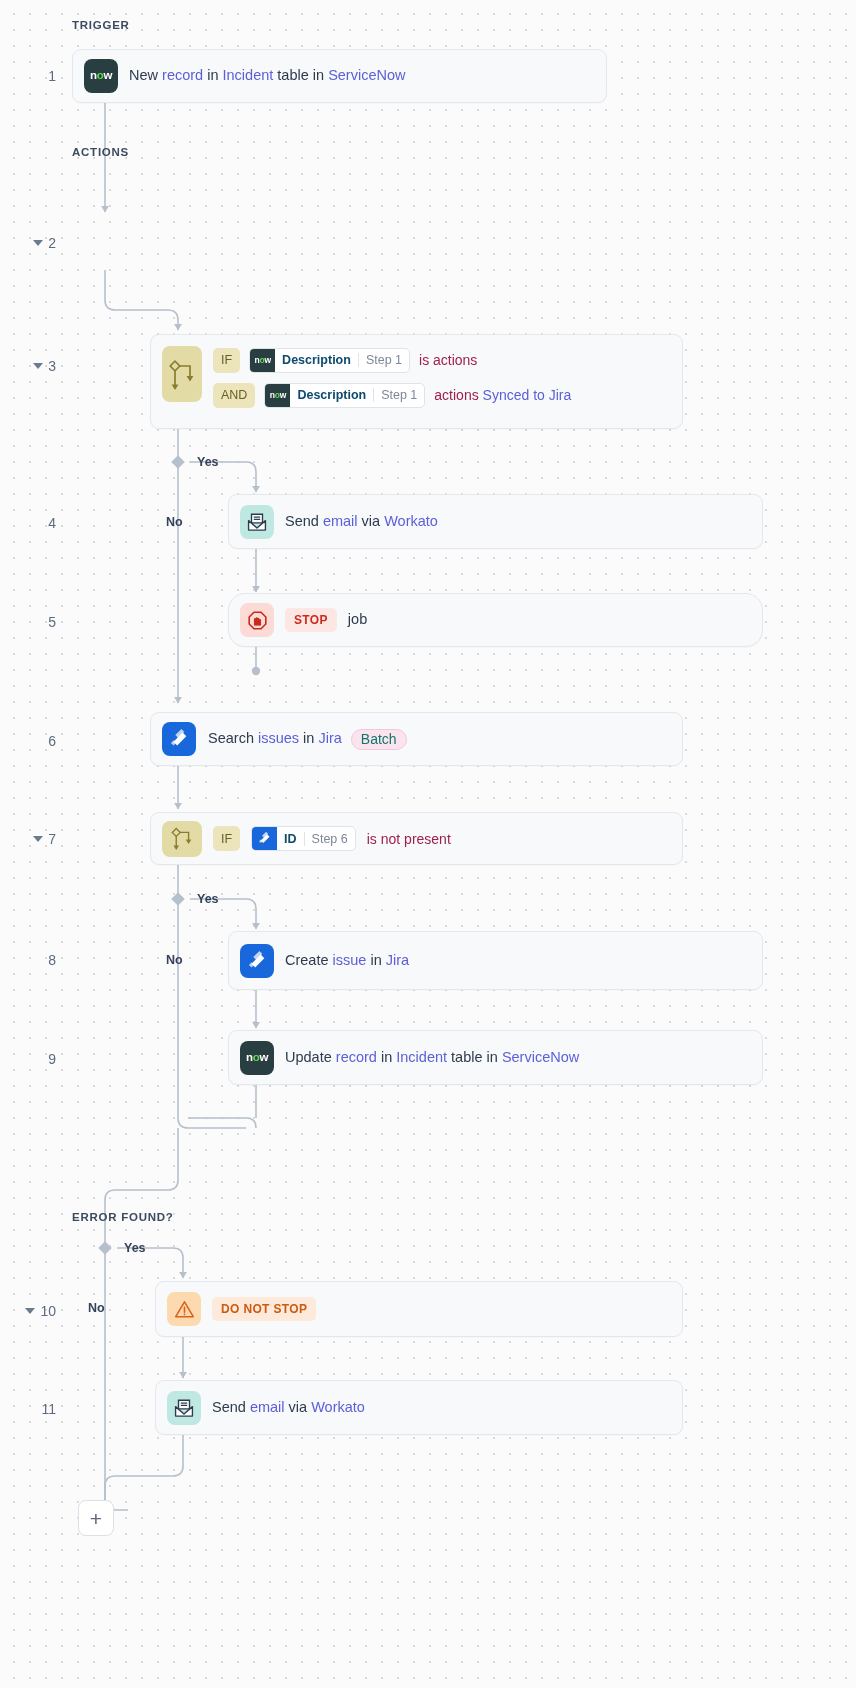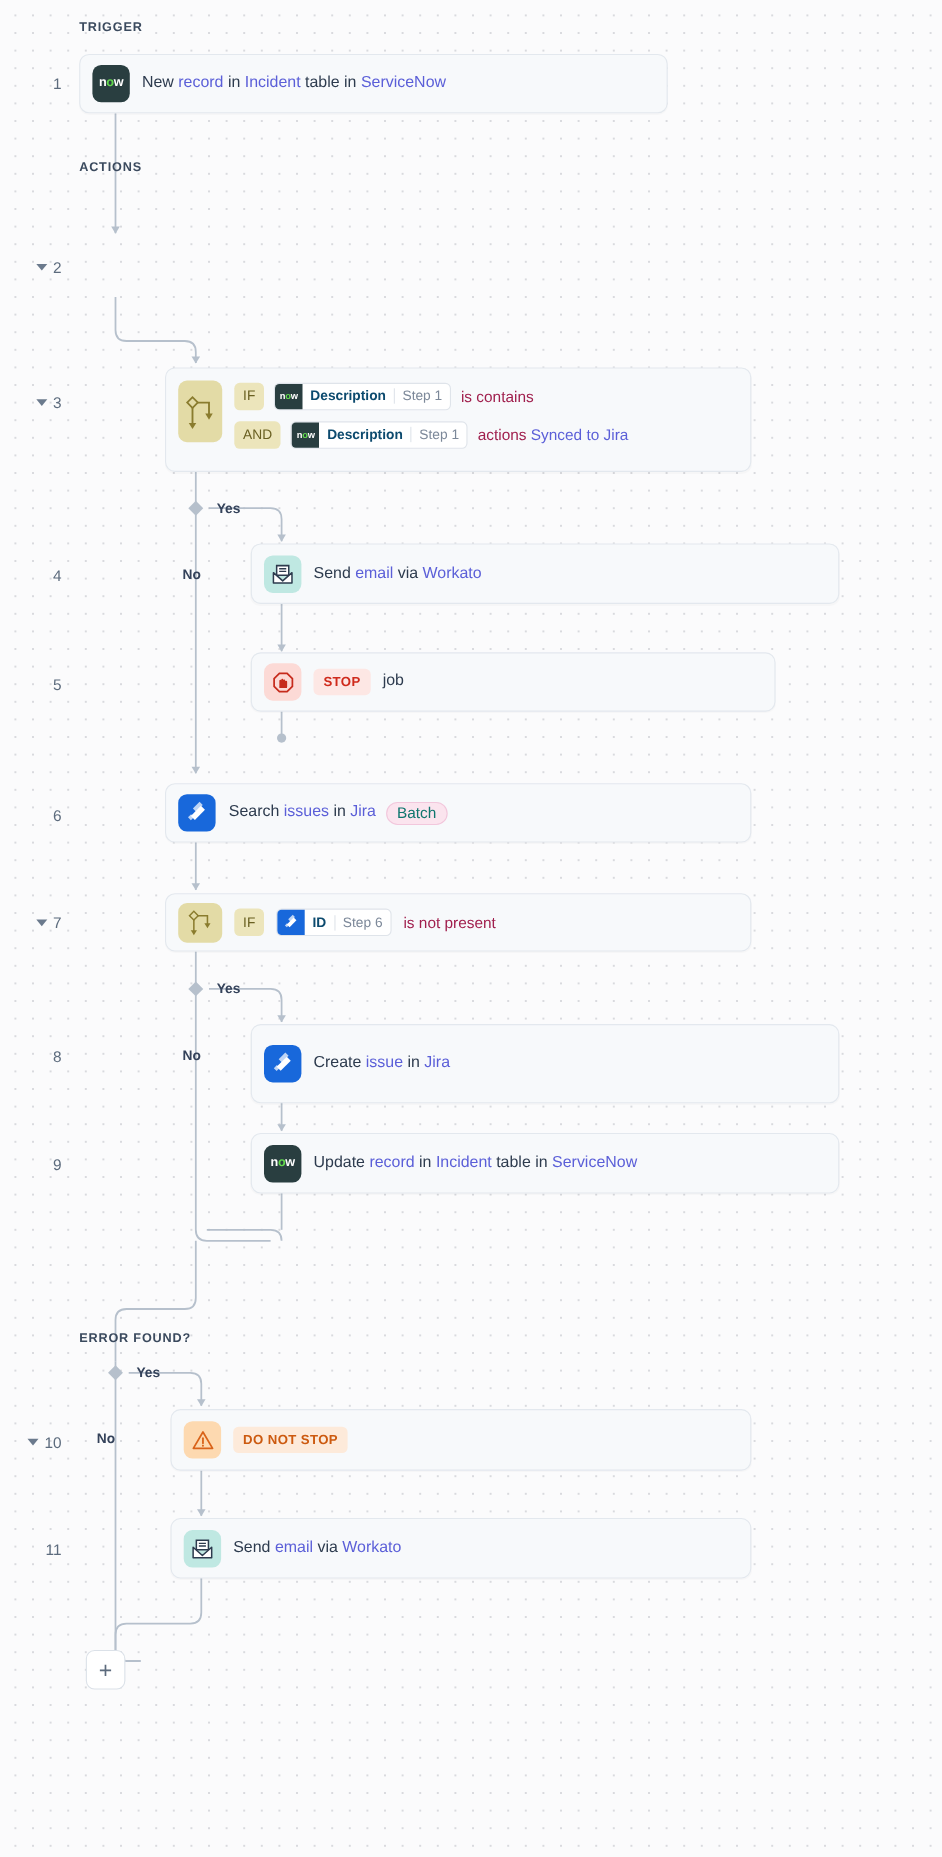--- a/index.html
+++ b/index.html
@@ -232,21 +232,21 @@
         <span class="bdg-if">IF</span>
         <span class="pill">
           <span class="pico now">
               <span>n<i>o</i>w</span>
             </span>
           <span class="pfield">Description</span>
           <span class="psep"></span>
           <span class="pstep">Step 1</span>
         </span>
         <span class="cond-op">
-          <span>is contains</span><span class="val"></span>
+          <span>is actions</span><span class="val"></span>
         </span>
       </div>
       <div class="cond-row">
         <span class="bdg-if">AND</span>
         <span class="pill">
           <span class="pico now">
               <span>n<i>o</i>w</span>
             </span>
           <span class="pfield">Description</span>
           <span class="psep"></span>
@@ -275,21 +275,21 @@
       </svg>
     </div>
     <div class="lbl">
       <span>Send </span><span class="lnk">email</span><span> via </span><span class="lnk">Workato</span>
     </div>
   </div>
 
   <div class="gutter" style="left:0px; top:612px; height:20px;">
     <span>5</span>
   </div>
-  <div class="card" style="left:228px; top:593px; width:477px; height:54px;">
+  <div class="card" style="left:228px; top:593px; width:535px; height:54px;border-radius:17px;">
     <div class="app-ico ico-stop">
       <svg width="21" height="21" viewBox="0 0 24 24">
         <polygon points="8,2.5 16,2.5 21.5,8 21.5,16 16,21.5 8,21.5 2.5,16 2.5,8" fill="none" stroke="#c62b1c" stroke-width="1.8"></polygon>
         <path d="M9,16.5 L9,10.2 M11,16.5 L11,9.2 M13,16.5 L13,9.8 M15,16.5 L15,11.2" stroke="#c62b1c" stroke-width="2.1" stroke-linecap="round"></path>
         <path d="M8.2,16.4 L15.8,16.4 L15.8,17.6 L8.2,17.6 Z" fill="#c62b1c"></path>
       </svg>
     </div>
     <span class="badge bdg-stop">STOP</span>
     <div class="lbl">job</div>
   </div>
@@ -342,21 +342,21 @@
     </span>
     <span class="cond-op">is not present</span>
   </div>
 
   <div class="branch-lbl" style="left:197px; top:892px;">Yes</div>
   <div class="branch-lbl" style="left:166px; top:953px;">No</div>
 
   <div class="gutter" style="left:0px; top:950px; height:20px;">
     <span>8</span>
   </div>
-  <div class="card" style="left:228px; top:931px; width:535px; height:72px;">
+  <div class="card" style="left:228px; top:931px; width:535px; height:59px;">
     <div class="app-ico ico-jira">
       <svg width="22" height="22" viewBox="0 0 24 24">
         <path d="M17.8,4.2 L11.2,10.8 L8.0,7.6 L14.6,1.0 Z" fill="#ffffff" opacity=".72"></path>
         <path d="M20.0,9.0 L10.0,19.0 L6.0,15.0 L16.0,5.0 Z" fill="#ffffff"></path>
         <path d="M9.0,16.2 L6.0,19.2 L3.2,16.4 L6.2,13.4 Z" fill="#ffffff" opacity=".72"></path>
       </svg>
     </div>
     <div class="lbl">
       <span>Create </span><span class="lnk">issue</span><span> in </span><span class="lnk">Jira</span>
     </div>

